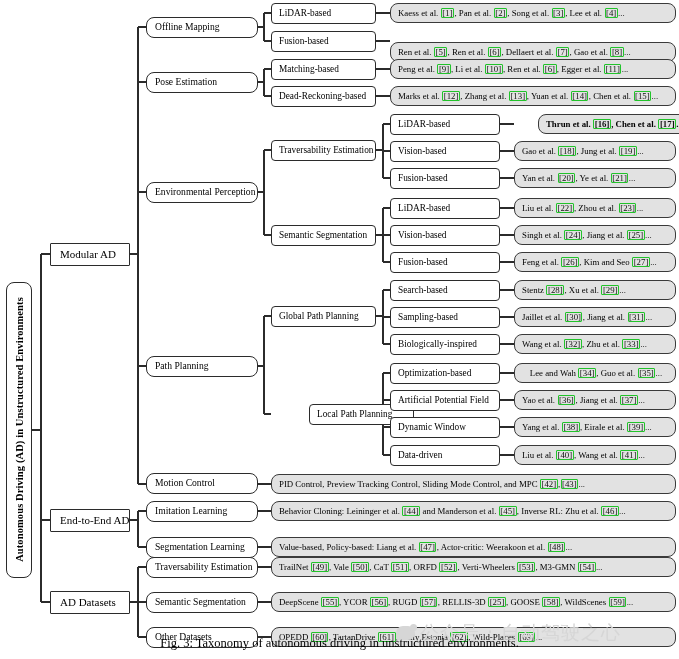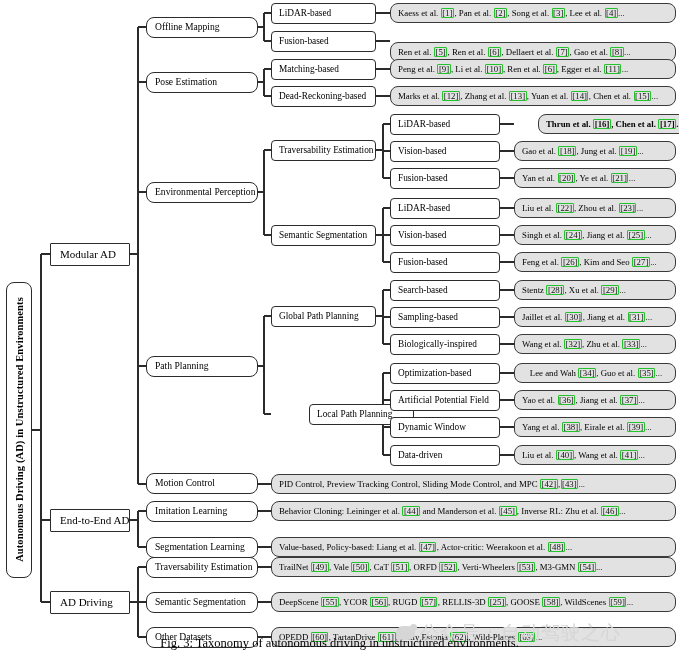--- a/index.html
+++ b/index.html
@@ -244,21 +244,21 @@
     <span class="root-label">Autonomous Driving (AD) in Unstructured Environments</span>
   </div>
 
   <div class="node lvl1" style="left:50px; top:243px; width:80px; height:23px;">
     <span>Modular AD</span>
   </div>
   <div class="node lvl1" style="left:50px; top:509px; width:80px; height:23px;">
     <span>End-to-End AD</span>
   </div>
   <div class="node lvl1" style="left:50px; top:591px; width:80px; height:23px;">
-    <span>AD Driving</span>
+    <span>AD Datasets</span>
   </div>
 
   <div class="node lvl2" style="left:146px; top:17px; width:112px; height:21px;">
     <span>Offline Mapping</span>
   </div>
   <div class="node lvl2" style="left:146px; top:72px; width:112px; height:21px;">
     <span>Pose Estimation</span>
   </div>
   <div class="node lvl2" style="left:146px; top:182px; width:112px; height:21px;">
     <span>Environmental Perception</span>
@@ -390,21 +390,21 @@
   </div>
   <div class="node leaf" style="left:514px; top:334px; width:162px; height:20px;">
     <span class="leaf-text">Wang et al. <span class="cite">[32]</span>, Zhu et al. <span class="cite">[33]</span>...</span>
   </div>
   <div class="node leaf" style="left:514px; top:363px; width:162px; height:20px;justify-content:center;">
     <span class="leaf-text">Lee and Wah <span class="cite">[34]</span>, Guo et al. <span class="cite">[35]</span>...</span>
   </div>
   <div class="node leaf" style="left:514px; top:390px; width:162px; height:20px;">
     <span class="leaf-text">Yao et al. <span class="cite">[36]</span>, Jiang et al. <span class="cite">[37]</span>...</span>
   </div>
-  <div class="node leaf" style="left:514px; top:417px; width:162px; height:20px;border-radius:7px;">
+  <div class="node leaf" style="left:514px; top:417px; width:162px; height:20px;">
     <span class="leaf-text">Yang et al. <span class="cite">[38]</span>, Eirale et al. <span class="cite">[39]</span>...</span>
   </div>
   <div class="node leaf" style="left:514px; top:445px; width:162px; height:20px;">
     <span class="leaf-text">Liu et al. <span class="cite">[40]</span>, Wang et al. <span class="cite">[41]</span>...</span>
   </div>
 
   <div class="node leaf" style="left:271px; top:474px; width:405px; height:20px;">
     <span class="leaf-text">PID Control, Preview Tracking Control, Sliding Mode Control, and MPC <span class="cite">[42]</span>,<span class="cite">[43]</span>...</span>
   </div>
   <div class="node leaf" style="left:271px; top:501px; width:405px; height:20px;">

